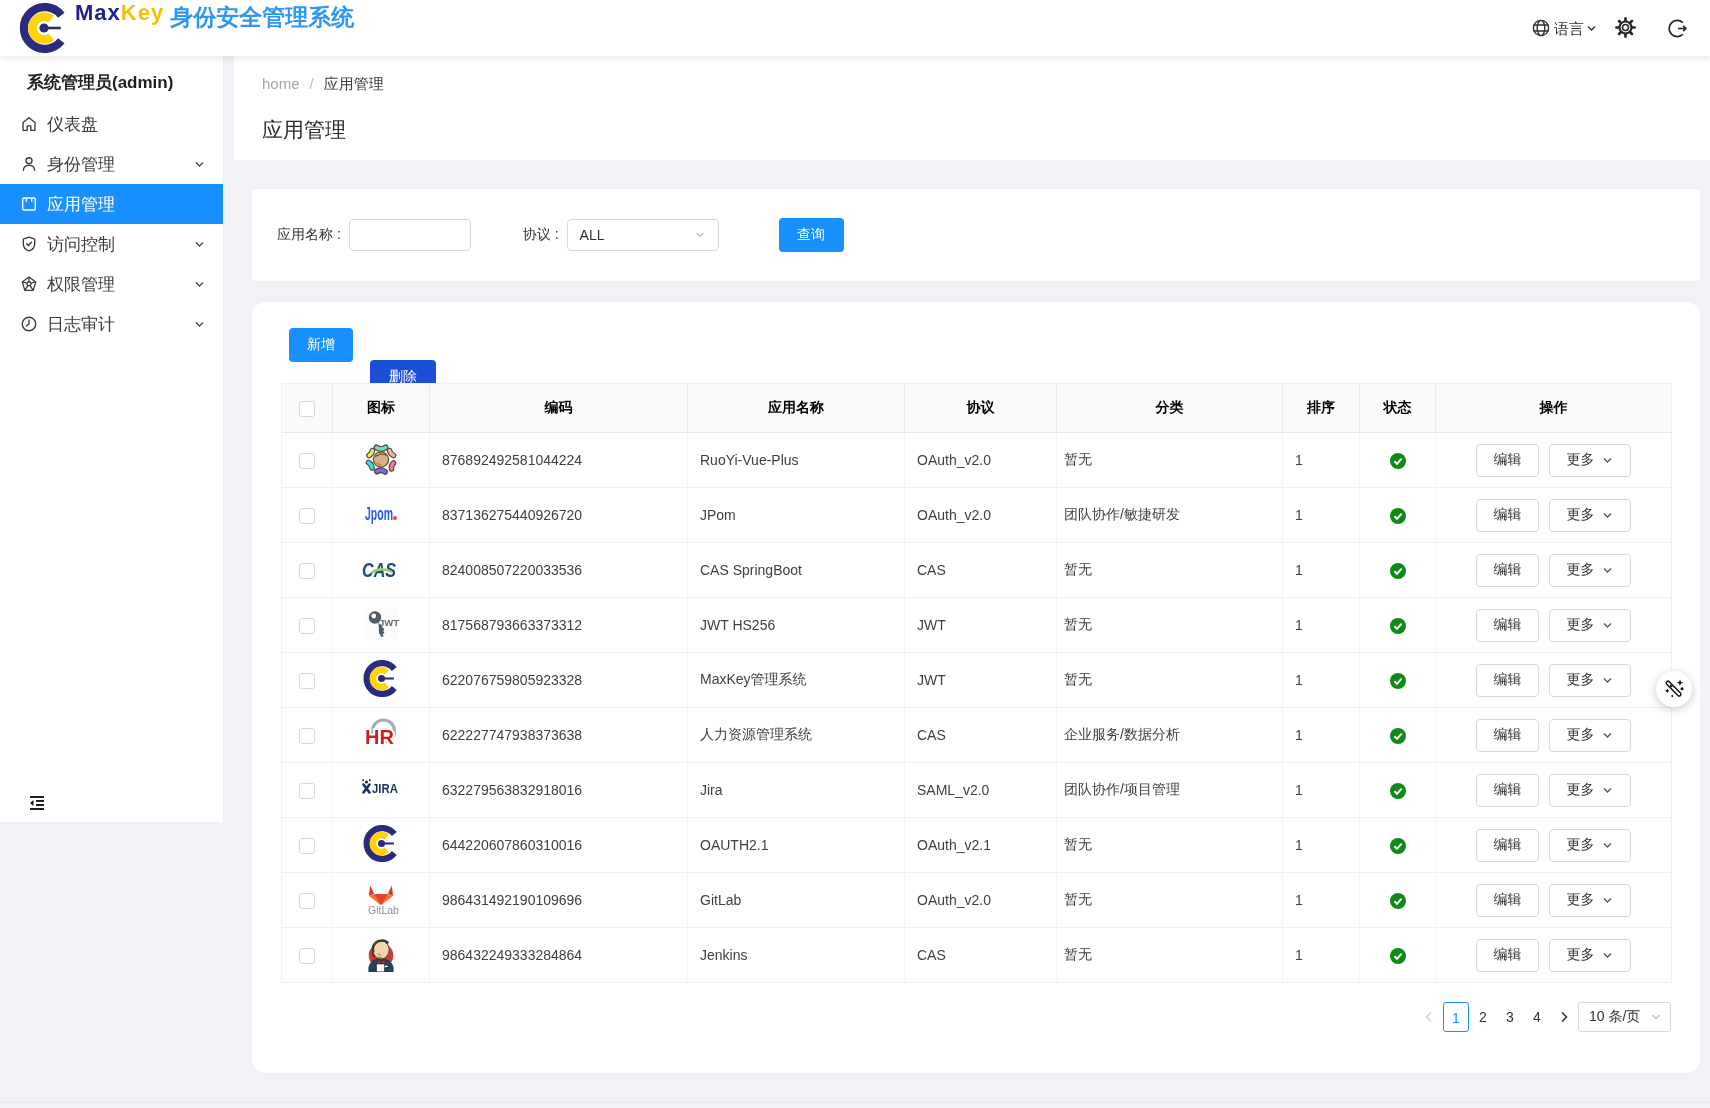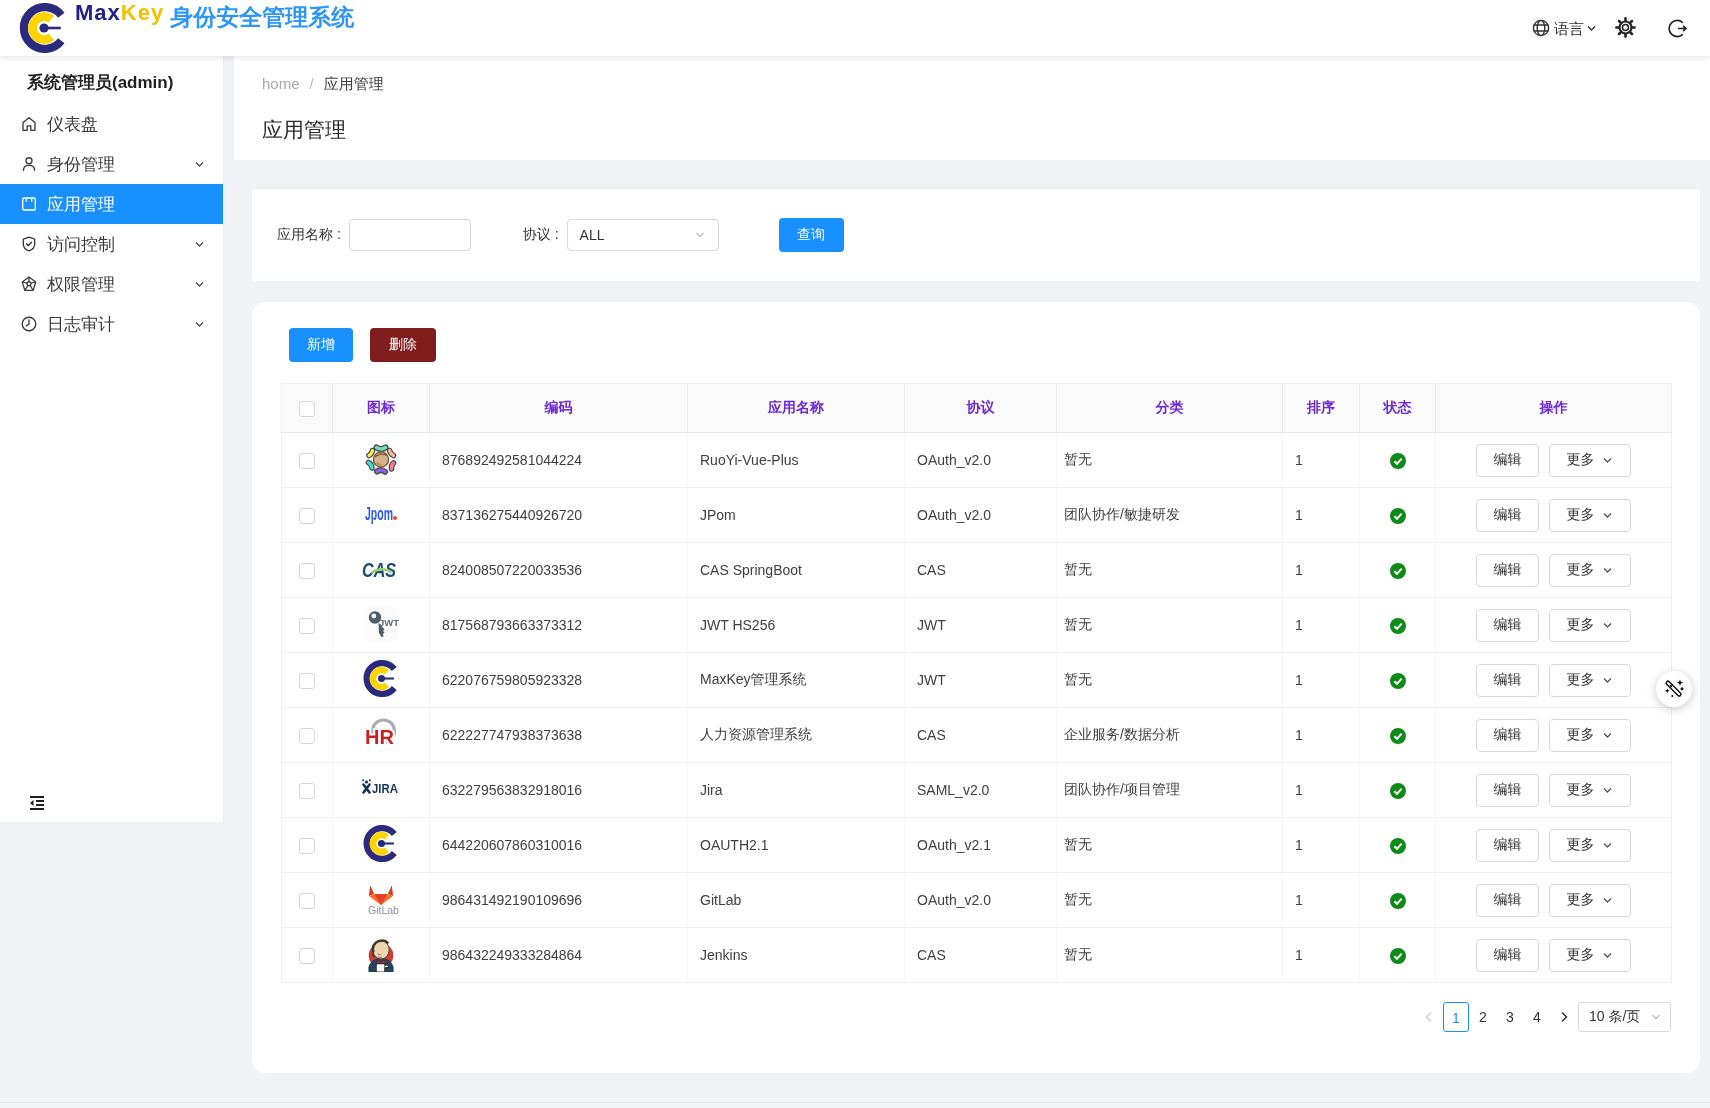--- a/index.html
+++ b/index.html
@@ -33,24 +33,24 @@
 
 .card{position:absolute;background:#fff;border-radius:4px;}
 .fcard{left:252px;top:189px;width:1448px;height:92px;}
 .tcard{left:252px;top:302px;width:1448px;height:771px;border-radius:14px;}
 .frow{position:absolute;left:0;top:30px;width:100%;height:32px;display:flex;align-items:center;}
 .flabel{font-size:14px;color:#333;}
 .finput{width:122px;height:32px;border:1px solid #d9d9d9;border-radius:4px;background:#fff;}
 .fselect{width:152px;height:32px;border:1px solid #d9d9d9;border-radius:4px;background:#fff;display:flex;align-items:center;padding:0 12px;color:#333;justify-content:space-between;}
 .btn{display:inline-flex;align-items:center;justify-content:center;border-radius:4px;font-size:14px;height:34px;color:#fff;}
 .btn.blue{background:#1890ff;}
-.btn.red{background:#7f1d1d;}
+.btn.red{background:#1d4ed8;margin-top:32px;}
 
 table.grid{position:absolute;left:29px;top:81px;width:1390px;border-collapse:collapse;table-layout:fixed;border:1px solid #f0f0f0;}
-table.grid th{height:49px;background:#fafafa;font-size:14px;font-weight:600;color:#6d28d9;border-bottom:1px solid #e8e8e8;border-right:1px solid #ebebeb;text-align:center;}
+table.grid th{height:49px;background:#fafafa;font-size:14px;font-weight:600;color:#000000;border-bottom:1px solid #e8e8e8;border-right:1px solid #ebebeb;text-align:center;}
 table.grid th:last-child{border-right:none;}
 table.grid td{height:55px;border-bottom:1px solid #f0f0f0;border-right:1px solid #f5f5f5;font-size:14px;color:#404040;padding:0 0 0 12px;background:#fff;}
 table.grid td:nth-child(6){padding-left:7px;}
 table.grid td:last-child{border-right:none;}
 table.grid td.c{text-align:center;padding:0;}
 .cbx{display:inline-block;width:16px;height:16px;border:1px solid #d4d7de;border-radius:3px;background:#fff;vertical-align:middle;}
 .abtn{display:inline-flex;align-items:center;justify-content:center;height:33px;border:1px solid #d9d9d9;border-radius:4px;background:#fff;color:#333;font-size:14px;}
 .abtn.edit{width:63px;}
 .abtn.more{width:82px;}
 .abtn.more svg{margin-left:8px;}

